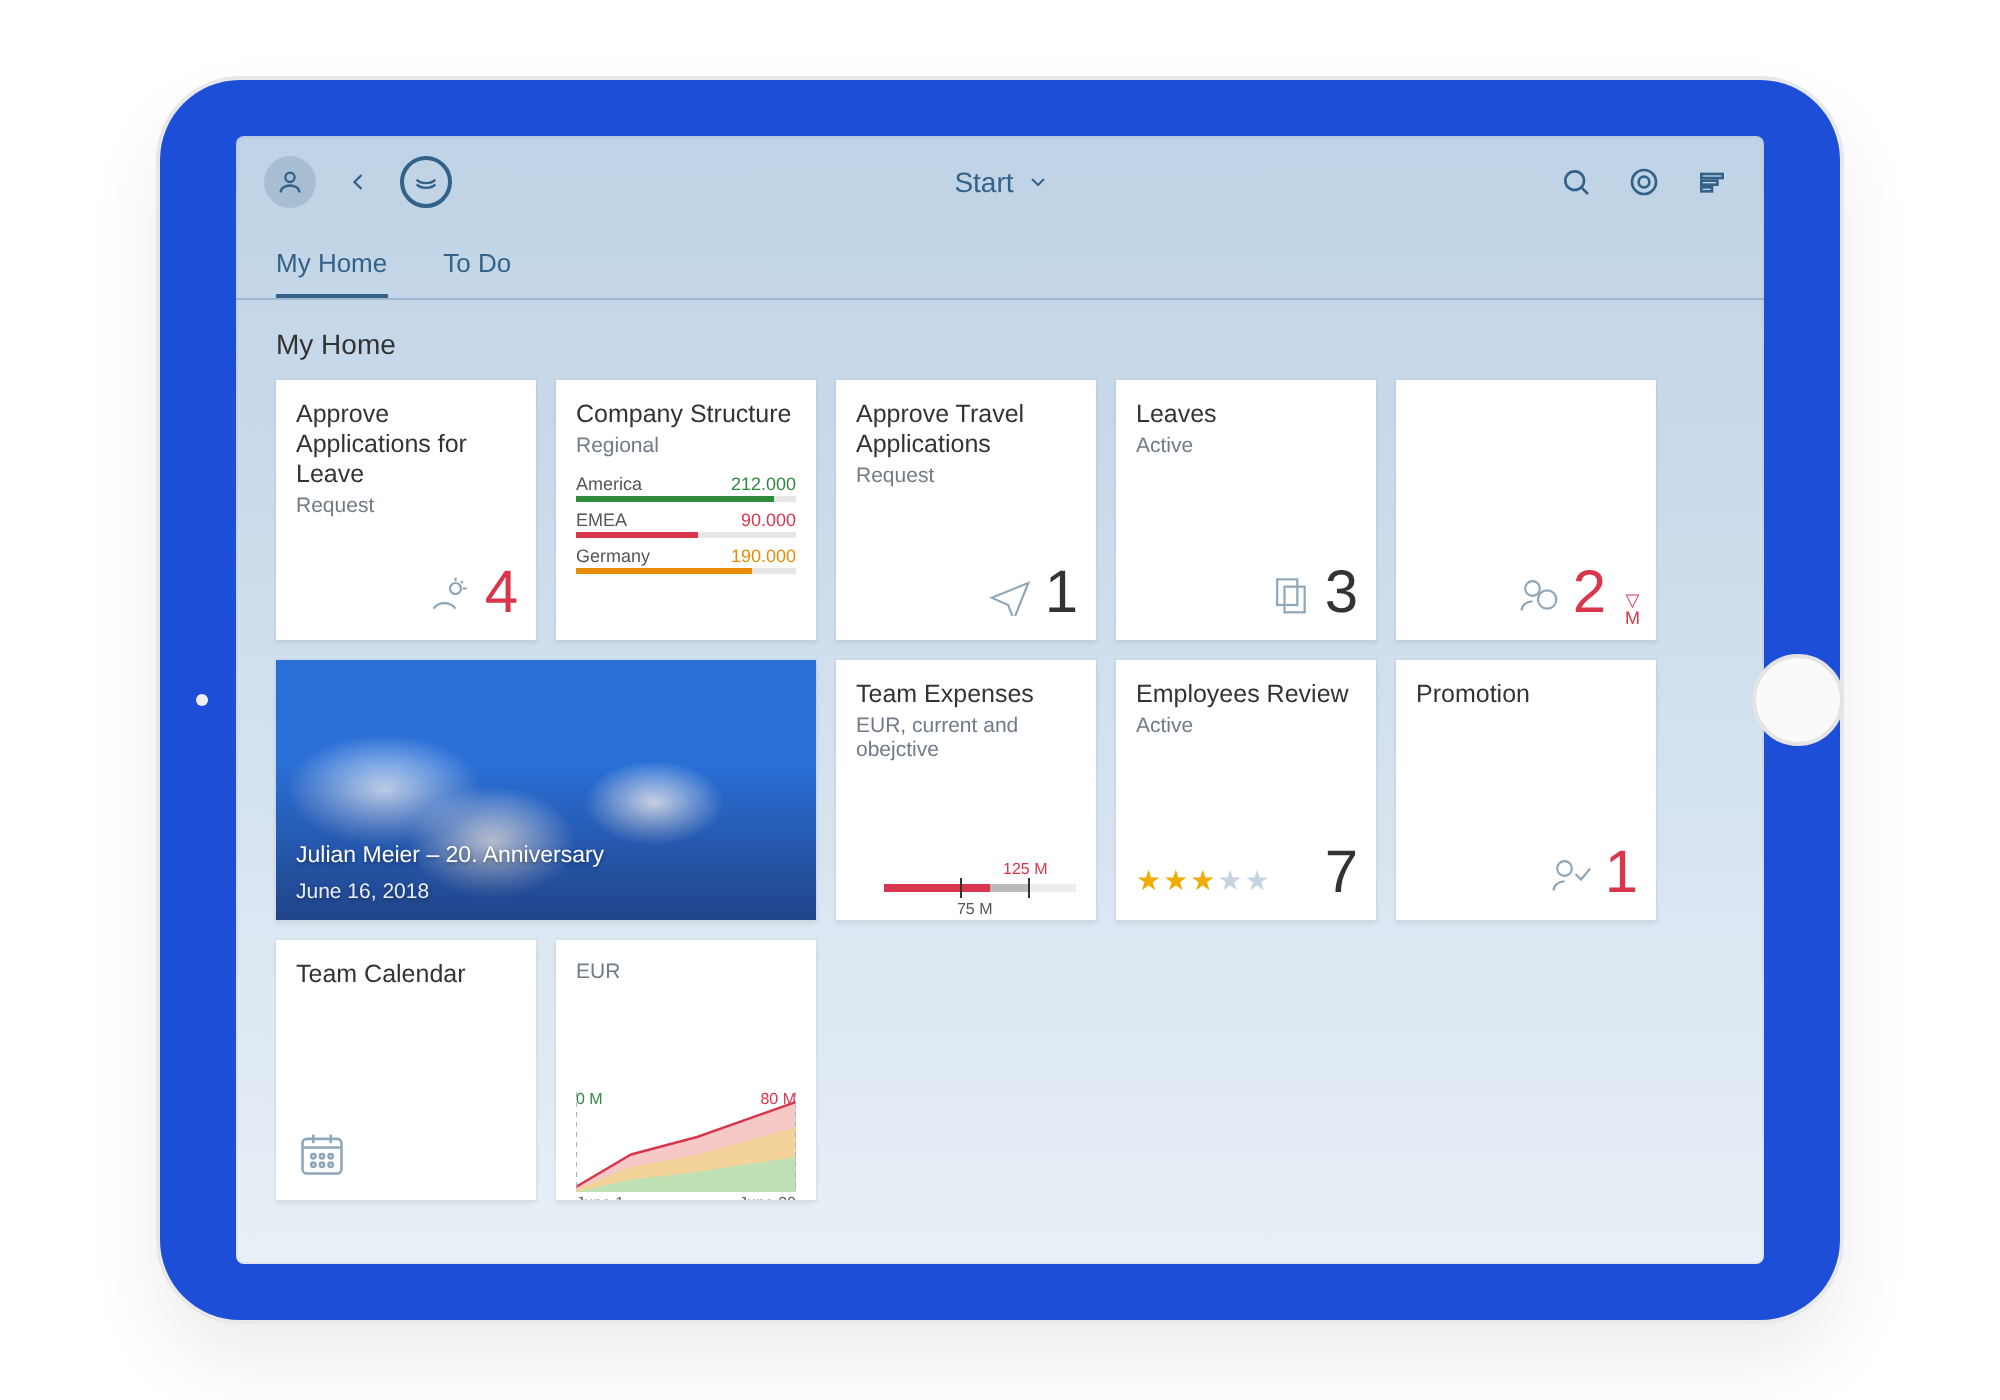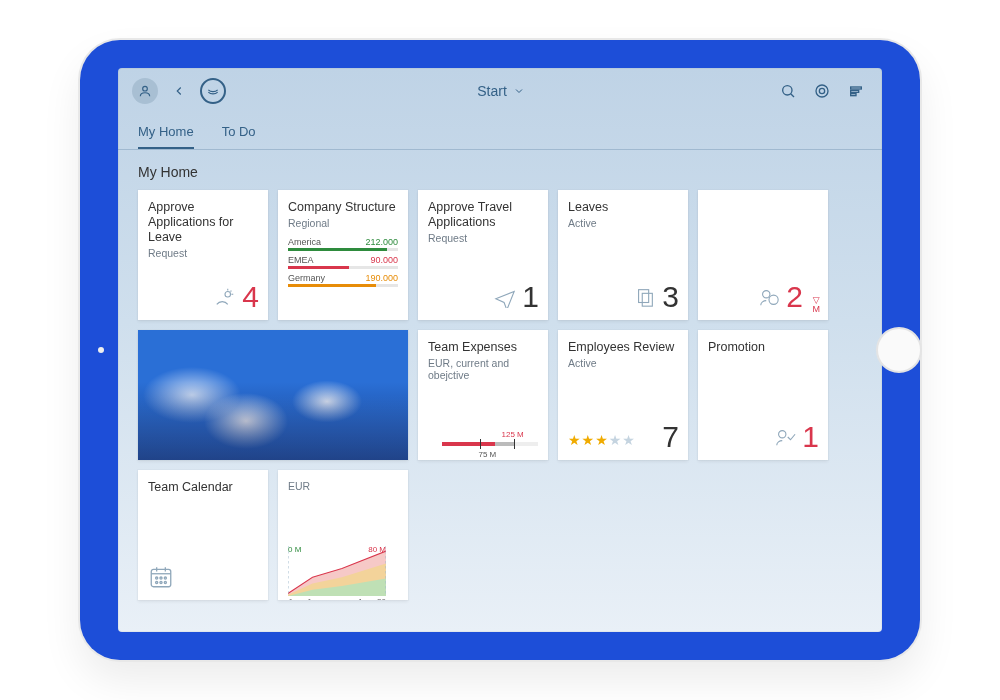--- a/index.html
+++ b/index.html
@@ -99,21 +99,21 @@
   .star { color:#f0ab00; font-size:14px; }
   .star.off { color:#c5d4e0; }
 
   
   .trend { position:absolute; right:8px; bottom:6px; font-size:9px; color:#d9364c; display:flex; flex-direction:column; align-items:center; line-height:1; }
 
   
   .bl-icon{position:absolute;left:10px;bottom:10px;color:#8fa7ba;}
 
   
-  .mini-chart{position:absolute;left:10px;right:22px;bottom:4px;height:50px;text-align:right;}
+  .mini-chart{position:absolute;left:10px;right:10px;bottom:4px;height:50px;text-align:right;}
   .mini-chart .lbl{position:absolute;font-size:8px;color:#666;}
   .mini-chart .lbl.l0{left:0;top:-1px;color:#2e8b3d;}
   .mini-chart .lbl.l1{right:0;top:-1px;color:#d9364c;}
   .mini-chart .lbl.lx0{left:0;bottom:-10px;}
   .mini-chart .lbl.lx1{right:0;bottom:-10px;}
 </style>
 </head>
 <body>
 
 <div class="tablet">
@@ -275,20 +275,24 @@
           <span class="kpi-num red">2</span>
         </div>
         <div class="trend">
           <span>▽</span>
           <span>M</span>
         </div>
       </div>
 
       <div class="card wide">
         <div class="sky"></div>
+        <div class="overlay">
+          <div class="t">Julian Meier – 20. Anniversary</div>
+          <div class="d">June 16, 2018</div>
+        </div>
       </div>
 
       <div class="card">
         <div class="card-title">Team Expenses</div>
         <div class="card-sub">EUR, current and obejctive</div>
         <div class="bullet">
           <span class="lbl high">125 M</span>
           <div class="track">
               <span class="tick a"></span>
               <span class="tick b"></span>

